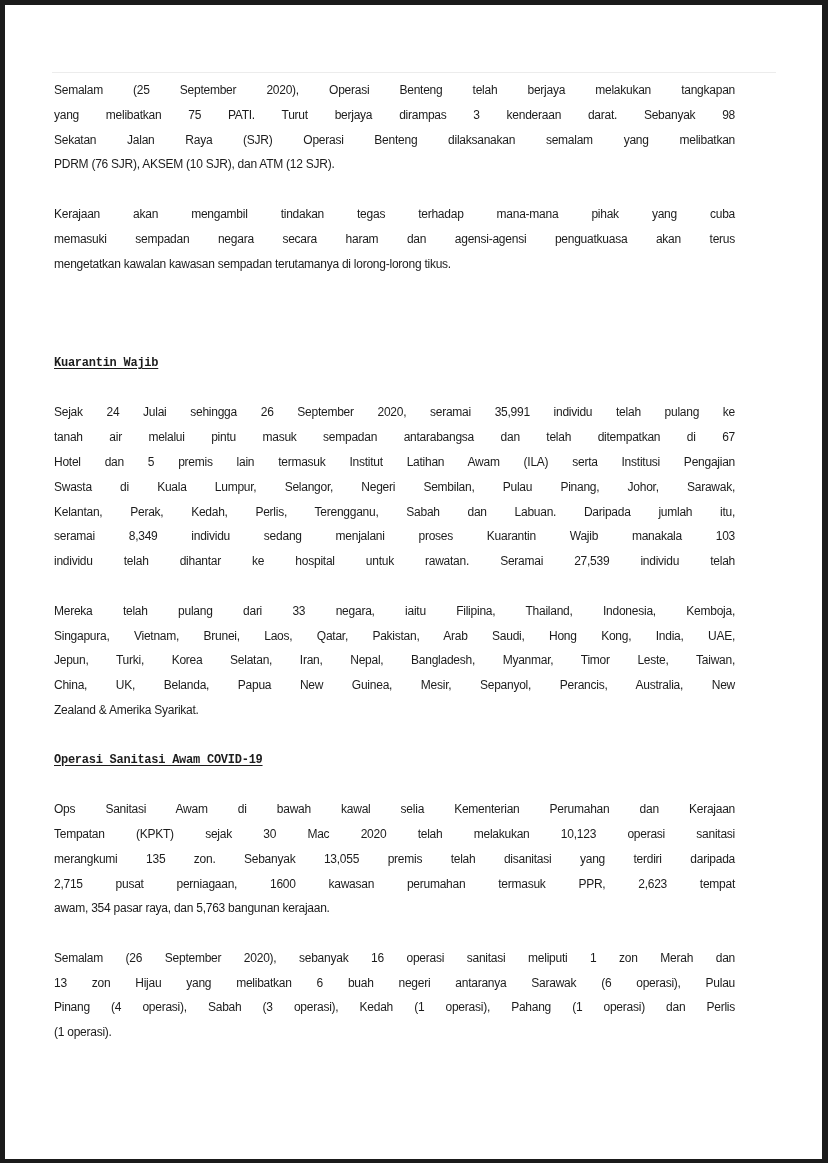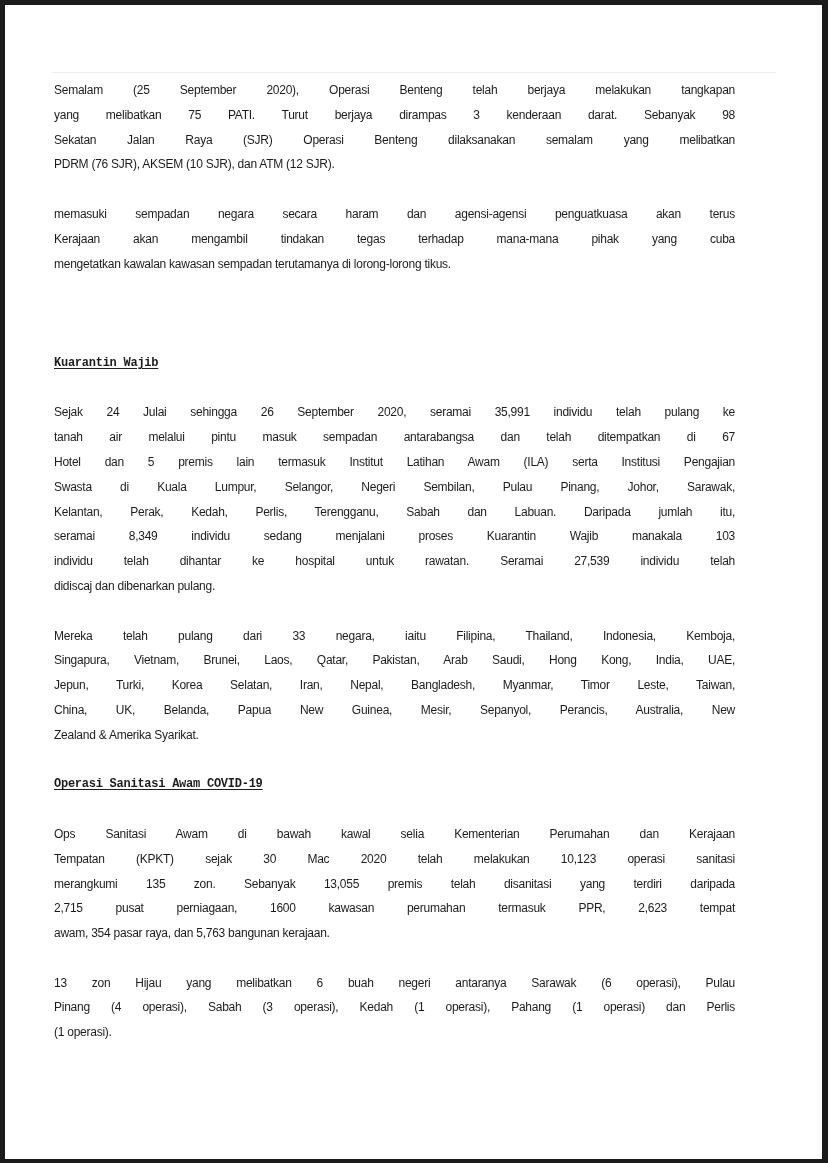--- a/index.html
+++ b/index.html
@@ -78,38 +78,37 @@
   <div class="content">
 
     <div class="para">
       <span class="line">Semalam (25 September 2020), Operasi Benteng telah berjaya melakukan tangkapan</span>
       <span class="line">yang melibatkan 75 PATI. Turut berjaya dirampas 3 kenderaan darat.  Sebanyak 98</span>
       <span class="line">Sekatan Jalan Raya (SJR) Operasi Benteng dilaksanakan semalam yang melibatkan</span>
       <span class="line last">PDRM (76 SJR), AKSEM (10 SJR), dan ATM (12 SJR).</span>
     </div>
 
     <div class="para">
+      <span class="line">Kerajaan akan mengambil tindakan tegas terhadap mana-mana pihak yang cuba</span>
       <span class="line">memasuki sempadan negara secara haram dan agensi-agensi penguatkuasa akan terus</span>
-      <span class="line">Kerajaan akan mengambil tindakan tegas terhadap mana-mana pihak yang cuba</span>
       <span class="line last">mengetatkan kawalan kawasan sempadan terutamanya di lorong-lorong tikus.</span>
     </div>
 
     <div class="gap-large"></div>
 
     <span class="heading">Kuarantin Wajib</span>
 
     <div class="para">
       <span class="line">Sejak 24 Julai sehingga 26 September 2020, seramai 35,991 individu telah pulang ke</span>
       <span class="line">tanah air melalui pintu masuk sempadan antarabangsa dan telah ditempatkan di 67</span>
       <span class="line">Hotel dan 5 premis lain termasuk Institut Latihan Awam (ILA) serta Institusi Pengajian</span>
       <span class="line">Swasta di Kuala Lumpur, Selangor, Negeri Sembilan, Pulau Pinang, Johor, Sarawak,</span>
       <span class="line">Kelantan, Perak, Kedah, Perlis, Terengganu, Sabah dan Labuan. Daripada jumlah itu,</span>
       <span class="line">seramai 8,349 individu sedang menjalani proses Kuarantin Wajib manakala 103</span>
       <span class="line">individu telah dihantar ke hospital untuk rawatan. Seramai 27,539 individu telah</span>
-      <span class="line last">didiscaj dan dibenarkan pulang.</span>
     </div>
 
     <div class="para">
       <span class="line">Mereka telah pulang dari 33 negara, iaitu Filipina, Thailand, Indonesia, Kemboja,</span>
       <span class="line">Singapura, Vietnam, Brunei, Laos, Qatar, Pakistan, Arab Saudi, Hong Kong, India, UAE,</span>
       <span class="line">Jepun, Turki, Korea Selatan, Iran, Nepal, Bangladesh, Myanmar, Timor Leste, Taiwan,</span>
       <span class="line">China, UK, Belanda, Papua New Guinea, Mesir, Sepanyol, Perancis, Australia, New</span>
       <span class="line last">Zealand &amp; Amerika Syarikat.</span>
     </div>
 
@@ -117,19 +116,20 @@
 
     <div class="para">
       <span class="line">Ops Sanitasi Awam di bawah kawal selia Kementerian Perumahan dan Kerajaan</span>
       <span class="line">Tempatan (KPKT) sejak 30 Mac 2020 telah melakukan 10,123 operasi sanitasi</span>
       <span class="line">merangkumi 135 zon. Sebanyak 13,055 premis telah disanitasi yang terdiri daripada</span>
       <span class="line">2,715 pusat perniagaan, 1600 kawasan perumahan termasuk PPR, 2,623 tempat</span>
       <span class="line last">awam, 354 pasar raya, dan 5,763 bangunan kerajaan.</span>
     </div>
 
     <div class="para">
+      <span class="line">Semalam (26 September 2020), sebanyak 16 operasi sanitasi meliputi 1 zon Merah dan</span>
       <span class="line">13 zon Hijau yang melibatkan 6 buah negeri antaranya Sarawak (6 operasi), Pulau</span>
       <span class="line">Pinang (4 operasi), Sabah (3 operasi), Kedah (1 operasi), Pahang (1 operasi) dan Perlis</span>
       <span class="line last">(1 operasi).</span>
     </div>
 
   </div>
 </div>
 
 </body></html>

